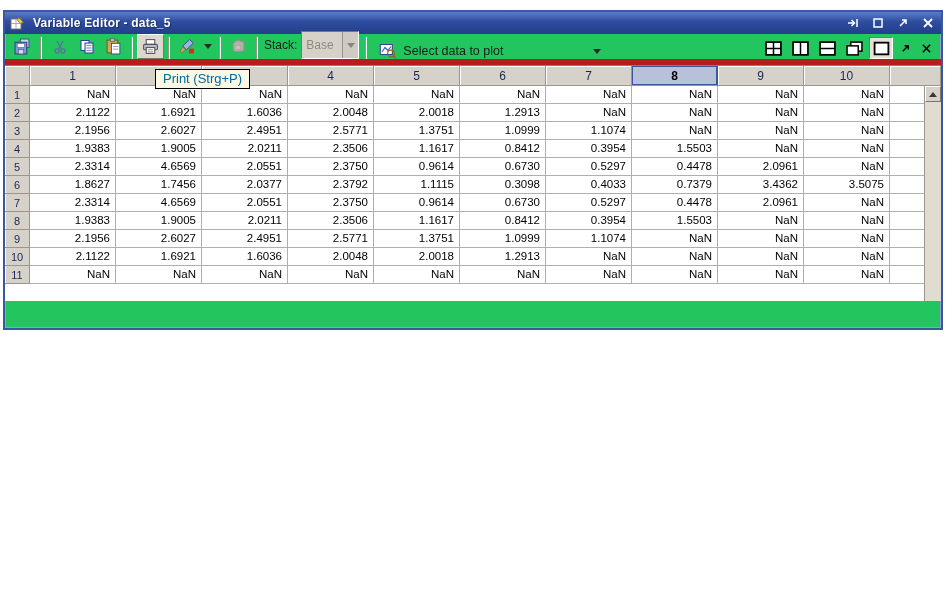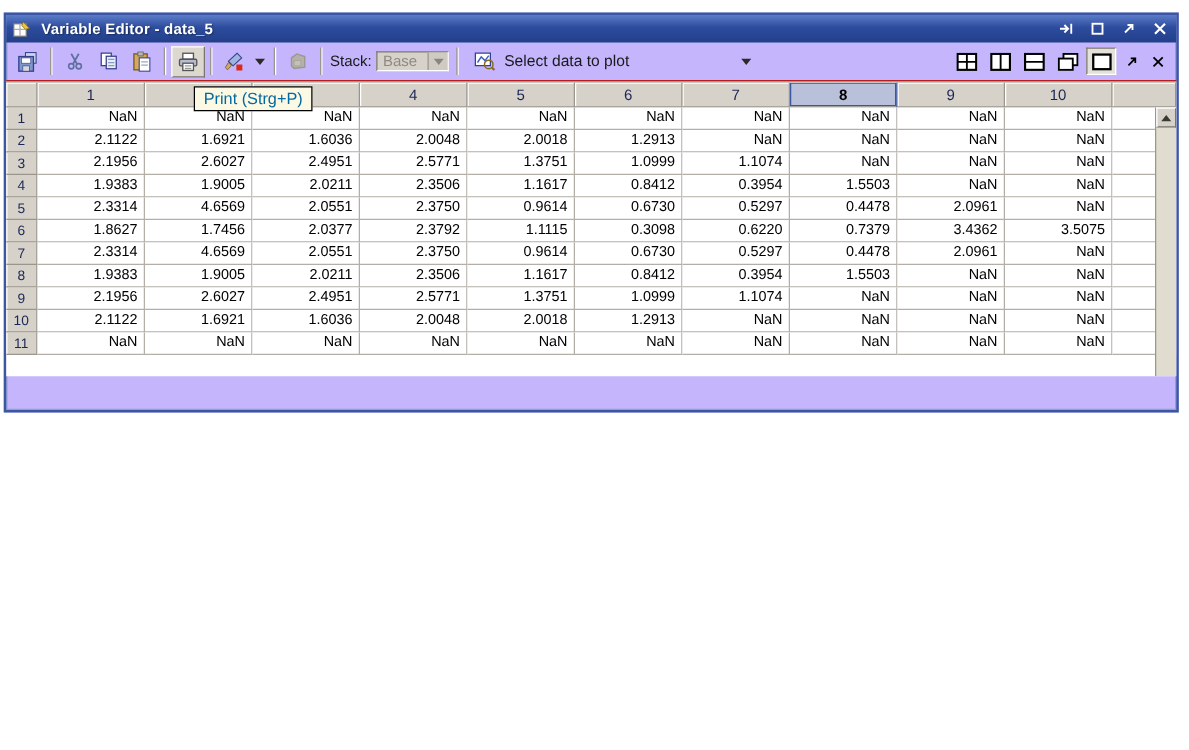--- a/index.html
+++ b/index.html
@@ -1,40 +1,40 @@
 <!DOCTYPE html>
 <html><head>
 <meta charset="utf-8">
 <style>
   * { margin:0; padding:0; box-sizing:border-box; }
   html,body { width:951px; height:600px; background:#ffffff; font-family:"Liberation Sans", sans-serif; overflow:hidden; position:relative; }
 
   .window { position:absolute; left:3px; top:10px; width:940px; height:320px;
-            background:#c4b5fd; border:2px solid #3a57a0;
+            background:#22c55e; border:2px solid #3a57a0;
             box-shadow: inset 0 0 0 1px #8ea2cc; }
 
   
   .titlebar { height:22px; background:linear-gradient(180deg,#5b7cc8 0%, #2e4c9e 45%, #223f8a 100%);
               display:flex; align-items:center; padding:0 5px; color:#fff; }
   .titlebar .wicon { width:18px; height:16px; margin-right:5px; display:flex; align-items:center; }
   .titlebar .wtitle { font-size:12px; font-weight:bold; letter-spacing:0.2px;
                       text-shadow:1px 1px 1px rgba(0,0,0,0.35); }
   .titlebar .tb-btns { margin-left:auto; display:flex; gap:9px; align-items:center; }
   .titlebar .tb-btn { width:16px; height:14px; display:flex; align-items:center; justify-content:center; cursor:default; }
 
   
-  .toolbar { height:31px; display:flex; align-items:center; padding:0 4px; border-bottom:1px solid #b91c1c; }
+  .toolbar { height:31px; display:flex; align-items:flex-end; padding:0 4px; border-bottom:6px solid #b91c1c; }
   .tool-btn { width:27px; height:25px; display:flex; align-items:center; justify-content:center; }
   .tool-btn.hovered { border:1px solid; border-color:#ffffff #7a766e #7a766e #ffffff; background:#dcd8d0; }
   .tool-sep { width:0; height:22px; border-left:1px solid #9a968e; border-right:1px solid #ffffff; margin:0 4px; }
   .caret-down { width:0; height:0; border-left:4px solid transparent; border-right:4px solid transparent; border-top:5px solid #2a2a26; }
   .caret-down.disabled { border-top-color:#8a867e; }
   .stack-group { display:flex; align-items:center; margin:0 2px; }
   .stack-label { font-size:12px; color:#1a1a1a; margin-right:4px; }
-  .stack-select { width:58px; height:16px; border:1px solid; border-color:#7a766e #ffffff #ffffff #7a766e;
+  .stack-select { width:58px; height:28px; border:1px solid; border-color:#7a766e #ffffff #ffffff #7a766e;
                   background:#d6d2ca; display:flex; align-items:center; }
   .stack-value { flex:1; font-size:12px; color:#8e8a82; padding-left:4px; }
   .stack-drop { width:16px; height:100%; display:flex; align-items:center; justify-content:center;
                 border-left:1px solid #9a968e; background:#cfcbc3; }
   .plot-group { display:flex; align-items:center; width:228px; margin-left:8px; }
   .plot-group .plot-label { font-size:12.5px; color:#1a1a1a; margin-left:6px; }
   .plot-group .caret-down { margin-left:auto; margin-right:6px; }
   .layout-group { margin-left:auto; display:flex; align-items:center; gap:3px; padding-right:2px; }
   .layout-btn { width:24px; height:22px; display:flex; align-items:center; justify-content:center; }
   .layout-btn.pressed { border:1px solid; border-color:#7a766e #ffffff #ffffff #7a766e; background:#e4e1da; }
@@ -335,21 +335,21 @@
           <div class="cell fill"></div>
         </div>
         <div class="data-row">
           <div class="row-header">6</div>
           <div class="cell">1.8627</div>
           <div class="cell">1.7456</div>
           <div class="cell">2.0377</div>
           <div class="cell">2.3792</div>
           <div class="cell">1.1115</div>
           <div class="cell">0.3098</div>
-          <div class="cell">0.6220</div>
+          <div class="cell">0.4033</div>
           <div class="cell">0.7379</div>
           <div class="cell">3.4362</div>
           <div class="cell">3.5075</div>
           <div class="cell fill"></div>
         </div>
         <div class="data-row">
           <div class="row-header">7</div>
           <div class="cell">2.3314</div>
           <div class="cell">4.6569</div>
           <div class="cell">2.0551</div>

